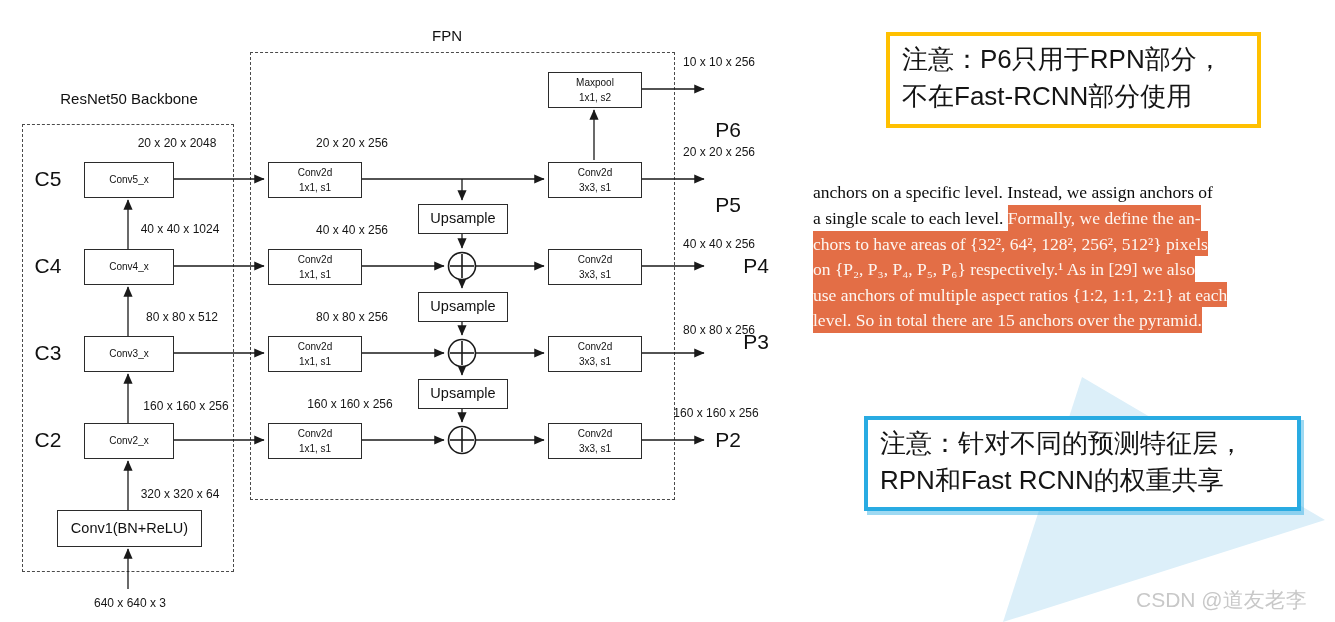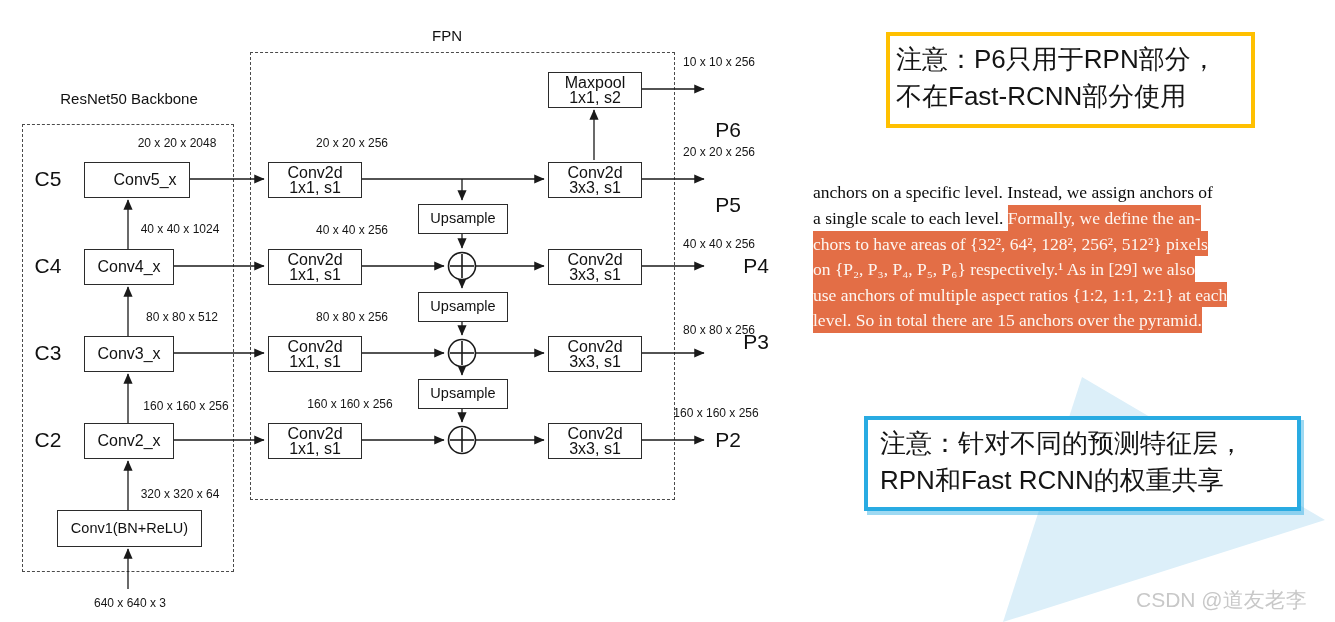--- a/index.html
+++ b/index.html
@@ -2,21 +2,21 @@
 <html style="--hl: #E36E46;"><head>
 <meta charset="utf-8">
 <style>
   html,body{margin:0;padding:0;background:#fff;}
   #stage{position:relative;width:1335px;height:622px;background:#fff;overflow:hidden;
          font-family:"Liberation Sans",sans-serif;color:#111;}
   svg.layer{position:absolute;left:0;top:0;width:1335px;height:622px;pointer-events:none;}
   .dashedbox{position:absolute;border:1.2px dashed #4a4a4a;background:transparent;}
   .node{position:absolute;background:#fff;border:1.4px solid #2b2b2b;display:flex;
         flex-direction:column;align-items:center;justify-content:center;text-align:center;
-        font-size:16px;line-height:15.5px;color:#111;z-index:3;}
+        font-size:10px;line-height:15.5px;color:#111;z-index:3;}
   .dim{position:absolute;font-size:12px;color:#161616;white-space:nowrap;
        transform:translateX(-50%);z-index:3;}
   .stageLbl{position:absolute;font-size:21px;transform:translate(-50%,-50%);z-index:3;}
   .pLbl{position:absolute;font-size:21px;transform:translate(-50%,-50%);z-index:3;}
   .diagTitle{position:absolute;font-size:15px;transform:translateX(-50%);white-space:nowrap;z-index:3;}
   .note{position:absolute;background:#fff;font-size:26px;line-height:37px;color:#141414;
         padding:5px 12px 6px 12px;white-space:nowrap;z-index:4;border:4px solid #ccc;}
   #excerpt{position:absolute;left:813px;top:180px;width:524px;
            font-family:"Liberation Serif",serif;font-size:17.5px;line-height:25.6px;
            color:#0c0c0c;z-index:3;}
@@ -97,21 +97,21 @@
   </svg>
 
   <div class="diagTitle" style="left:129px;top:90px;">ResNet50 Backbone</div>
   <div class="diagTitle" style="left:447px;top:27px;">FPN</div>
 
   <div class="stageLbl" style="left:48px;top:179px;">C5</div>
   <div class="stageLbl" style="left:48px;top:266px;">C4</div>
   <div class="stageLbl" style="left:48px;top:353px;">C3</div>
   <div class="stageLbl" style="left:48px;top:440px;">C2</div>
 
-  <div class="node" style="left:84px;top:162px;width:88px;height:34px;padding-left:16px;">Conv5_x</div>
+  <div class="node" style="left:84px;top:162px;width:88px;height:34px;">Conv5_x</div>
   <div class="node" style="left:84px;top:249px;width:88px;height:34px;">Conv4_x</div>
   <div class="node" style="left:84px;top:336px;width:88px;height:34px;">Conv3_x</div>
   <div class="node" style="left:84px;top:423px;width:88px;height:34px;">Conv2_x</div>
   <div class="node" style="left:57px;top:510px;width:143px;height:35px;font-size:14.5px;">Conv1(BN+ReLU)</div>
 
   <div class="dim" style="left:177px;top:136px;">20 x 20 x 2048</div>
   <div class="dim" style="left:180px;top:222px;">40 x 40 x 1024</div>
   <div class="dim" style="left:182px;top:310px;">80 x 80 x 512</div>
   <div class="dim" style="left:186px;top:399px;">160 x 160 x 256</div>
   <div class="dim" style="left:180px;top:487px;">320 x 320 x 64</div>
@@ -170,21 +170,21 @@
   <div class="dim" style="left:719px;top:237px;">40 x 40 x 256</div>
   <div class="dim" style="left:719px;top:323px;">80 x 80 x 256</div>
   <div class="dim" style="left:716px;top:406px;">160 x 160 x 256</div>
 
   <div class="pLbl" style="left:728px;top:89px;margin-top:41px;">P6</div>
   <div class="pLbl" style="left:728px;top:179px;margin-top:26px;">P5</div>
   <div class="pLbl" style="left:728px;top:266px;margin-left:28px;">P4</div>
   <div class="pLbl" style="left:728px;top:342px;margin-left:28px;">P3</div>
   <div class="pLbl" style="left:728px;top:440px;">P2</div>
 
-  <div class="note" style="left: 886px; top: 32px; width: 343px; height: 77px; border-color: rgb(255, 192, 0); padding-left: 6px;">
+  <div class="note" style="left: 886px; top: 32px; width: 343px; height: 77px; border-color: rgb(255, 192, 0);">
     <div>注意：P6只用于RPN部分，</div>
     <div>不在Fast-RCNN部分使用</div>
   </div>
 
   <div class="note" style="left: 864px; top: 416px; width: 405px; height: 76px; box-shadow: rgba(41, 171, 226, 0.45) 3px 4px 0px; border-color: rgb(41, 171, 226);">
     <div>注意：针对不同的预测特征层，</div>
     <div>RPN和Fast RCNN的权重共享</div>
   </div>
 
   <div id="excerpt">

